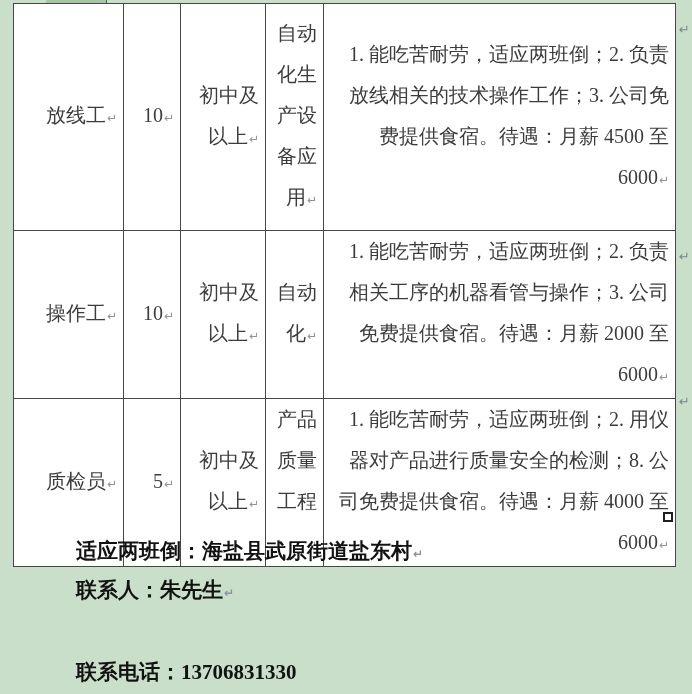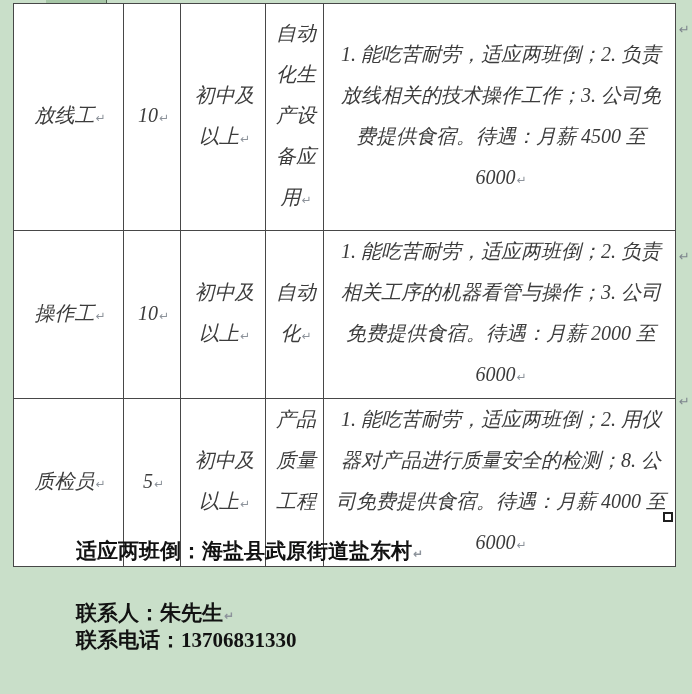--- a/index.html
+++ b/index.html
@@ -34,24 +34,23 @@
     table-layout: fixed;
     background: #ffffff;
   }
   table.job-table td {
     border: 1px solid #474747;
     background: #ffffff;
     color: #3c3c3c;
     font-size: 20px;
     line-height: 41px;
     vertical-align: middle;
-    text-align: center;
+    text-align: right;
     padding: 0 6px 0 9px;
     overflow: hidden;
-    font-style: italic;
   }
   td.cell-count { padding-left: 12px; }
   tr.row-1 { height: 227px; }
   tr.row-2 { height: 145px; }
   tr.row-3 { height: 136px; }
   
   .pmark {
     color: #8d939b;
     font-size: 12px;
     margin-left: 1px;
@@ -81,22 +80,22 @@
   .footer-line {
     position: absolute;
     left: 76px;
     font-weight: bold;
     color: #121212;
     font-size: 21px;
     line-height: 24px;
     white-space: nowrap;
   }
   .footer-address { top: 539px; }
-  .footer-contact { top: 601px; }
-  .footer-phone   { top: 628px; }
+  .footer-contact { top: 578px; }
+  .footer-phone   { top: 660px; }
 </style>
 </head>
 <body>
 
 <div class="top-fragment"></div>
 
 <table class="job-table">
   <colgroup>
     <col style="width:110px">
     <col style="width:57px">

